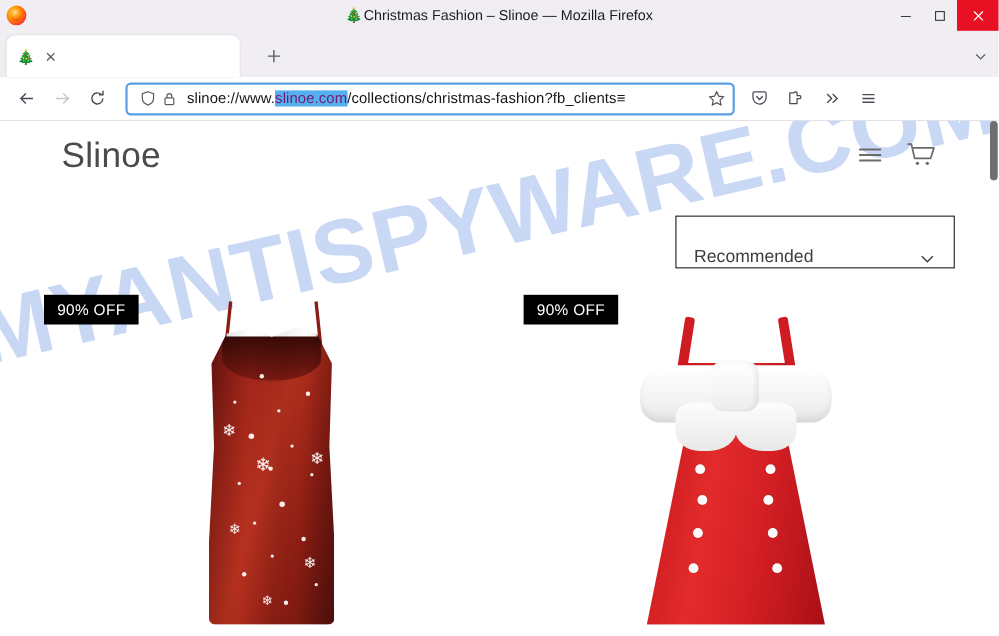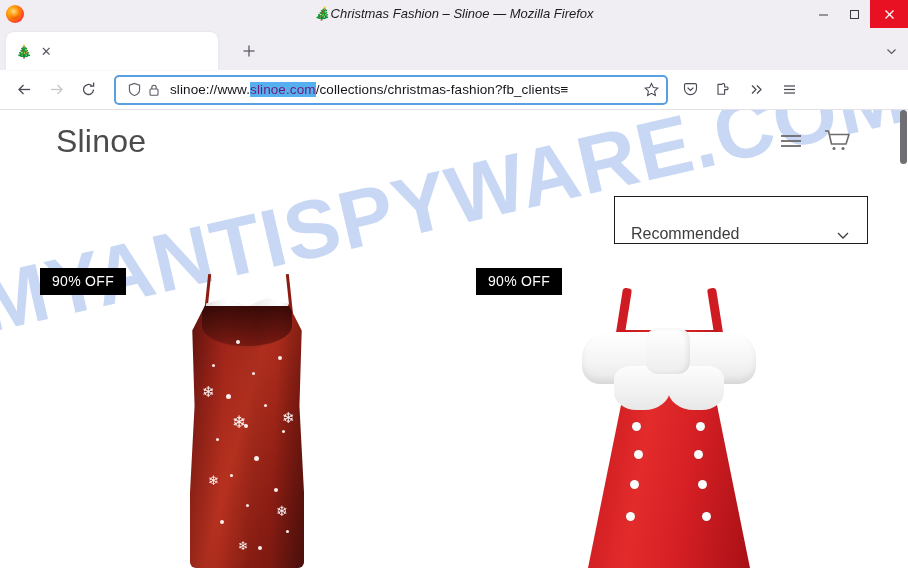--- a/index.html
+++ b/index.html
@@ -48,21 +48,20 @@
   }
   .title-text {
     position: absolute;
     left: 0; right: 0;
     text-align: center;
     font-size: 13px;
     color: #1c1b22;
     line-height: 28px;
     pointer-events: none;
     white-space: nowrap;
-    font-style: italic;
   }
   .win-controls {
     margin-left: auto;
     display: flex;
     height: 28px;
     align-items: stretch;
     z-index: 3;
   }
   .win-btn {
     width: 31px;

